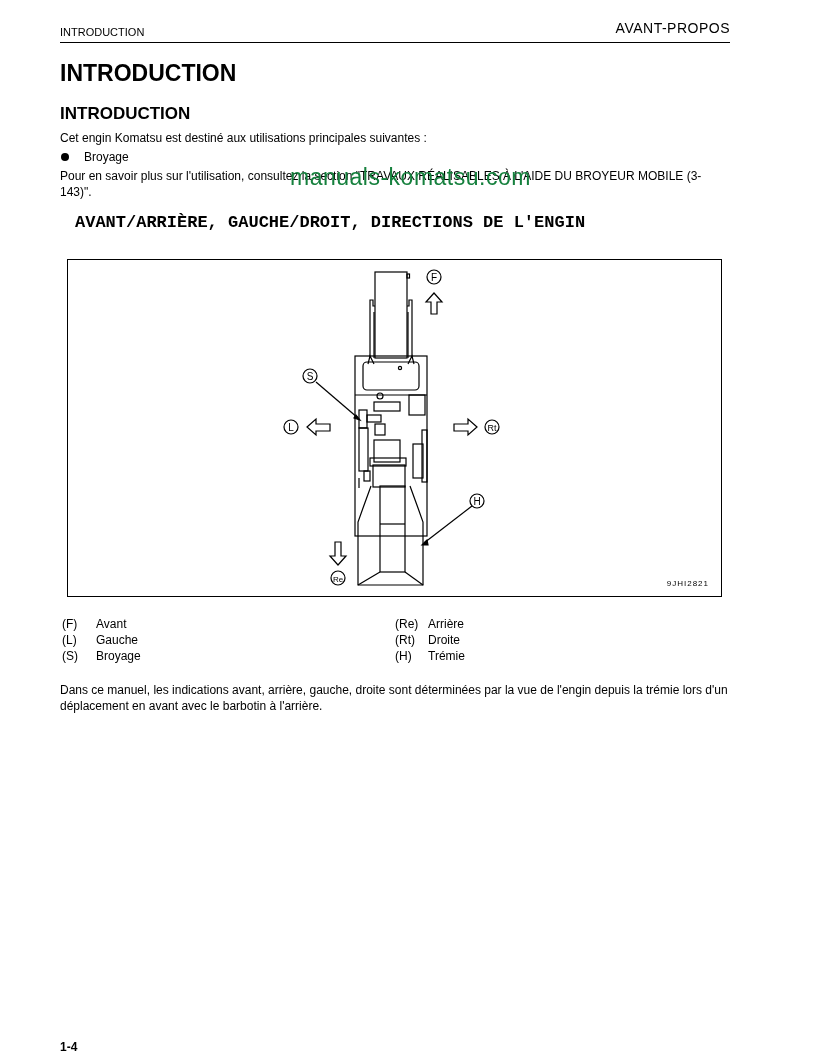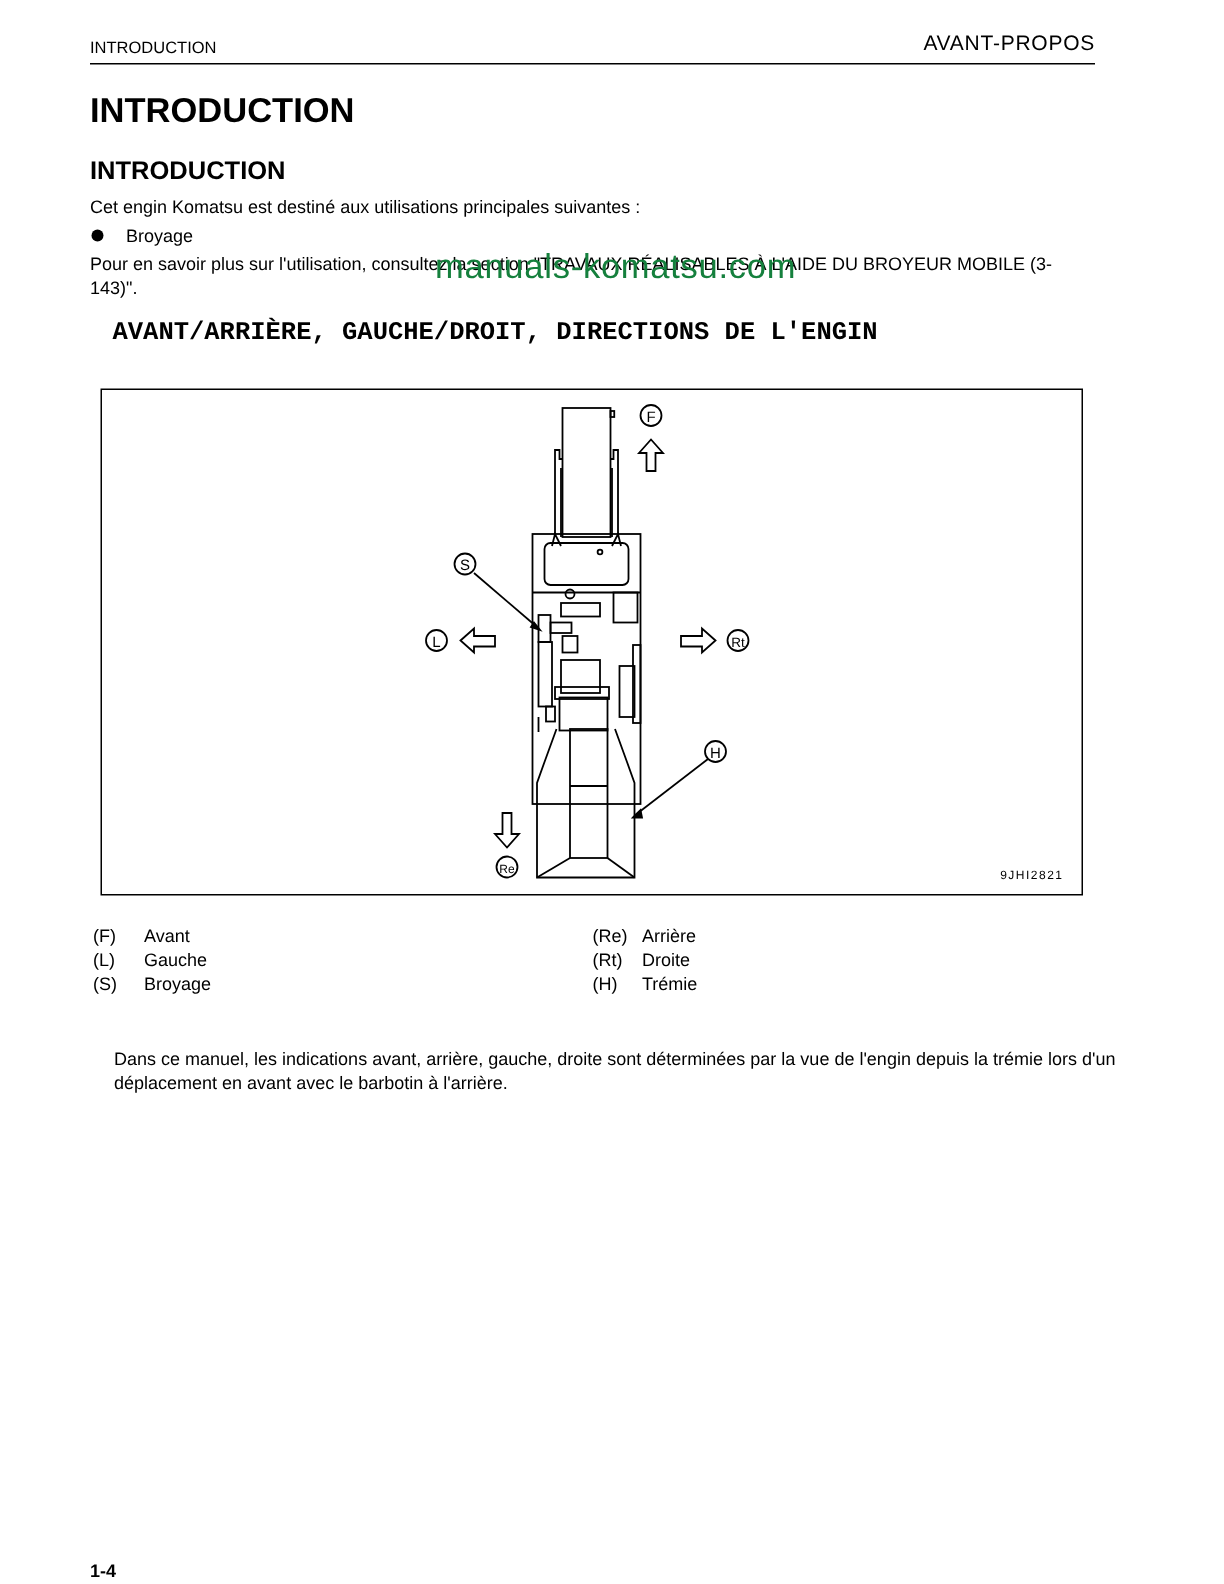--- a/index.html
+++ b/index.html
@@ -50,21 +50,21 @@
   .legend {
     position: absolute; top: 616px; font-size: 12px; line-height: 16px;
   }
   .legend-row { display: flex; }
   .legend-key { display: inline-block; }
   .legend-left { left: 62px; }
   .legend-left .legend-key { width: 34px; }
   .legend-right { left: 395px; }
   .legend-right .legend-key { width: 33px; }
   .closing-text {
-    position: absolute; left: 60px; top: 682px; width: 672px; font-size: 12px; line-height: 16px; margin: 16px;
+    position: absolute; left: 60px; top: 682px; width: 672px; font-size: 12px; line-height: 16px; margin: 0;
   }
   .page-number {
     position: absolute; left: 60px; top: 1040px; font-size: 12px; font-weight: bold;
   }
 </style>
 </head>
 <body>
 
 <div>
   <span class="header-left">INTRODUCTION</span>

